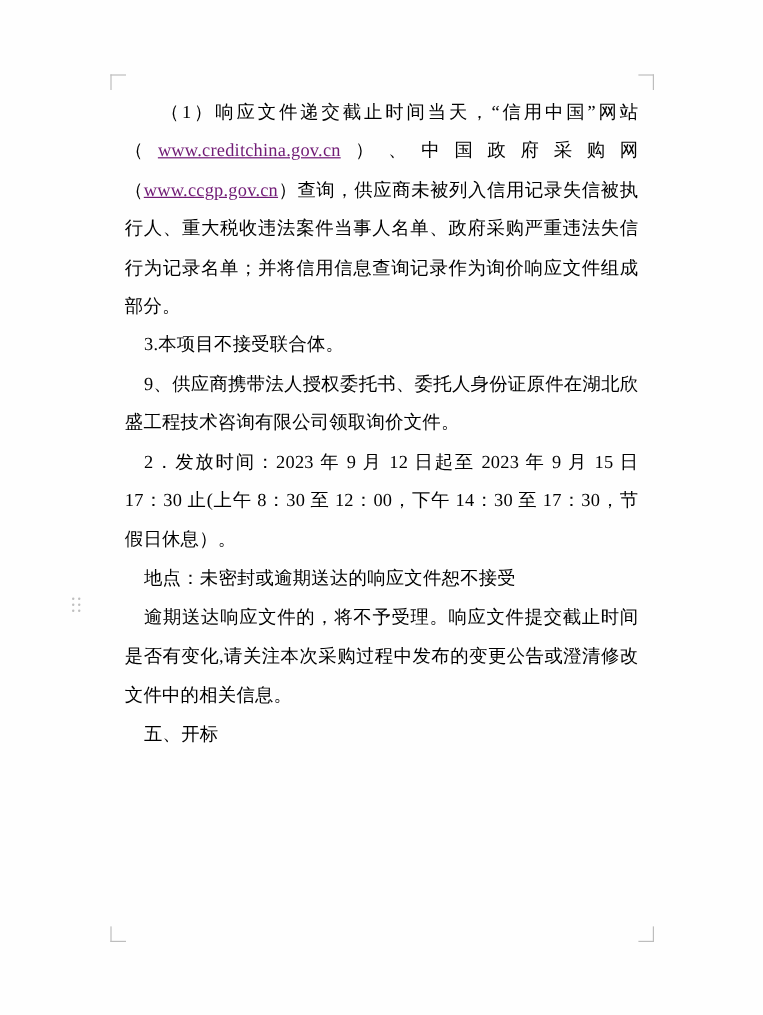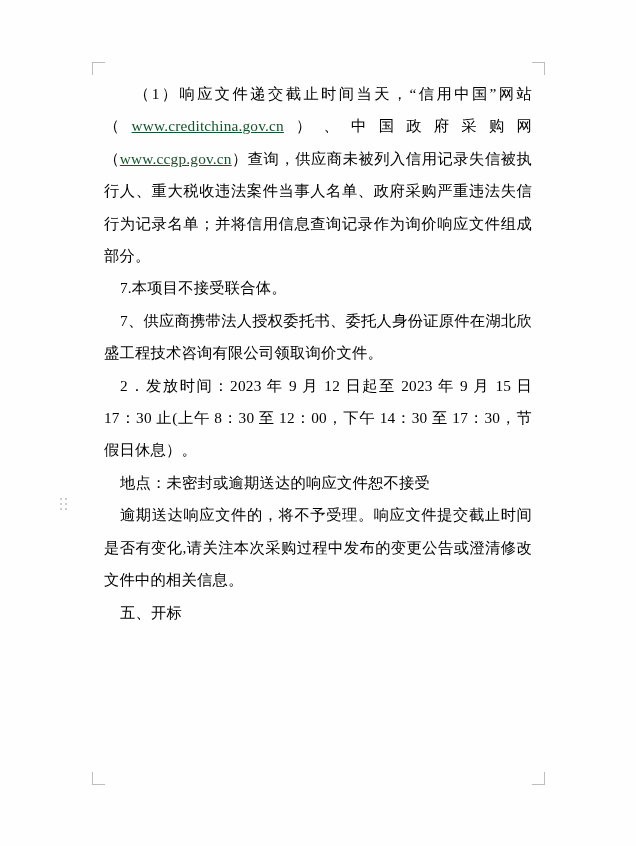--- a/index.html
+++ b/index.html
@@ -65,21 +65,21 @@
     line-height: 32.4px;
     letter-spacing: 0.2px;
     text-align: justify;
     text-justify: inter-ideograph;
     white-space: normal;
   }
   p.ind1 { text-indent: 30px; }
   p.ind2 { text-indent: 16px; }
 
   a.link {
-    color: #14532d;
+    color: #701a75;
     text-decoration: underline;
   }
   .caret {
     display: inline-block;
     width: 1px;
     height: 17px;
     background: #000;
     vertical-align: -3px;
     margin: 0 0 0 0;
   }
@@ -98,21 +98,21 @@
     <i></i>
       <i></i>
       <i></i>
       <i></i>
       <i></i>
       <i></i>
   </div>
 
   <div class="content" id="doc-body">
       <p class="ind1"><span>（1）响应文件递交截止时间当天，“信用中国”网站（</span><a class="link" href="#">www.creditchina.gov.cn</a><span>）、中国政府采购网（</span><a class="link" href="#">www.ccgp.gov.cn</a><span>）查询，供应商未被列入信用记录失信被执行人、重大税收违法案件当事人名单、政府采购严重违法失信行为记录名单；并将信用信息查询记录作为询价响应文件组成部分。</span></p>
-      <p class="ind2"><span>7.本项目不接受联合体。</span></p>
-      <p class="ind2"><span>7、供应商携带法人授权委托书、委托人身份证原件在湖北欣盛工程技术咨询有限公司领取询价文件。</span></p>
+      <p class="ind2"><span>3.本项目不接受联合体。</span></p>
+      <p class="ind2"><span>9、供应商携带法人授权委托书、委托人身份证原件在湖北欣盛工程技术咨询有限公司领取询价文件。</span></p>
       <p class="ind2"><span>2．发放时间：2023 年 9 月 12 日起至 2023 年 9 月 15 日 17：30 止(上午 8：30 至 12：00，下午 14：30 至 17：30，节假日休息）。</span></p>
       <p class="ind2"><span>地点：未密封或逾期送达的响应文件恕不接受</span></p>
       <p class="ind2"><span>逾期送达响应文件的，将不予受理。响应文件提交截止时间是否有变化,请关注本次采购过程中发布的变更公告或澄清修改文件中的相关信息。</span></p>
       <p class="ind2"><span>五、开标</span></p>
     </div>
 
 </div>
 
 </body></html>

